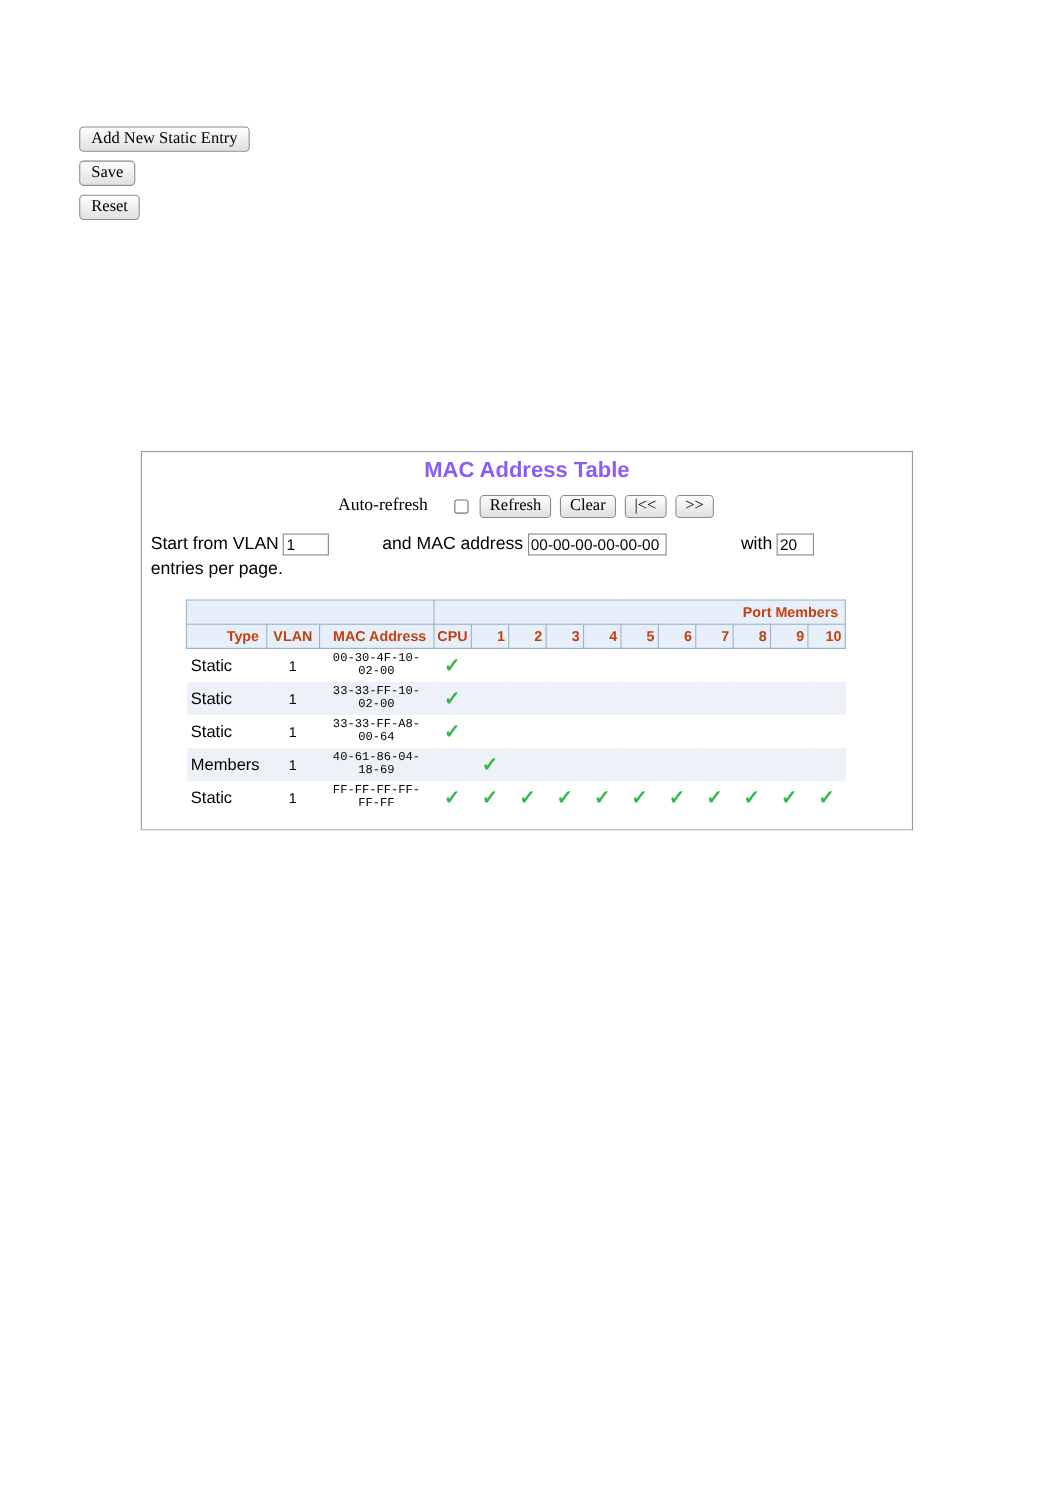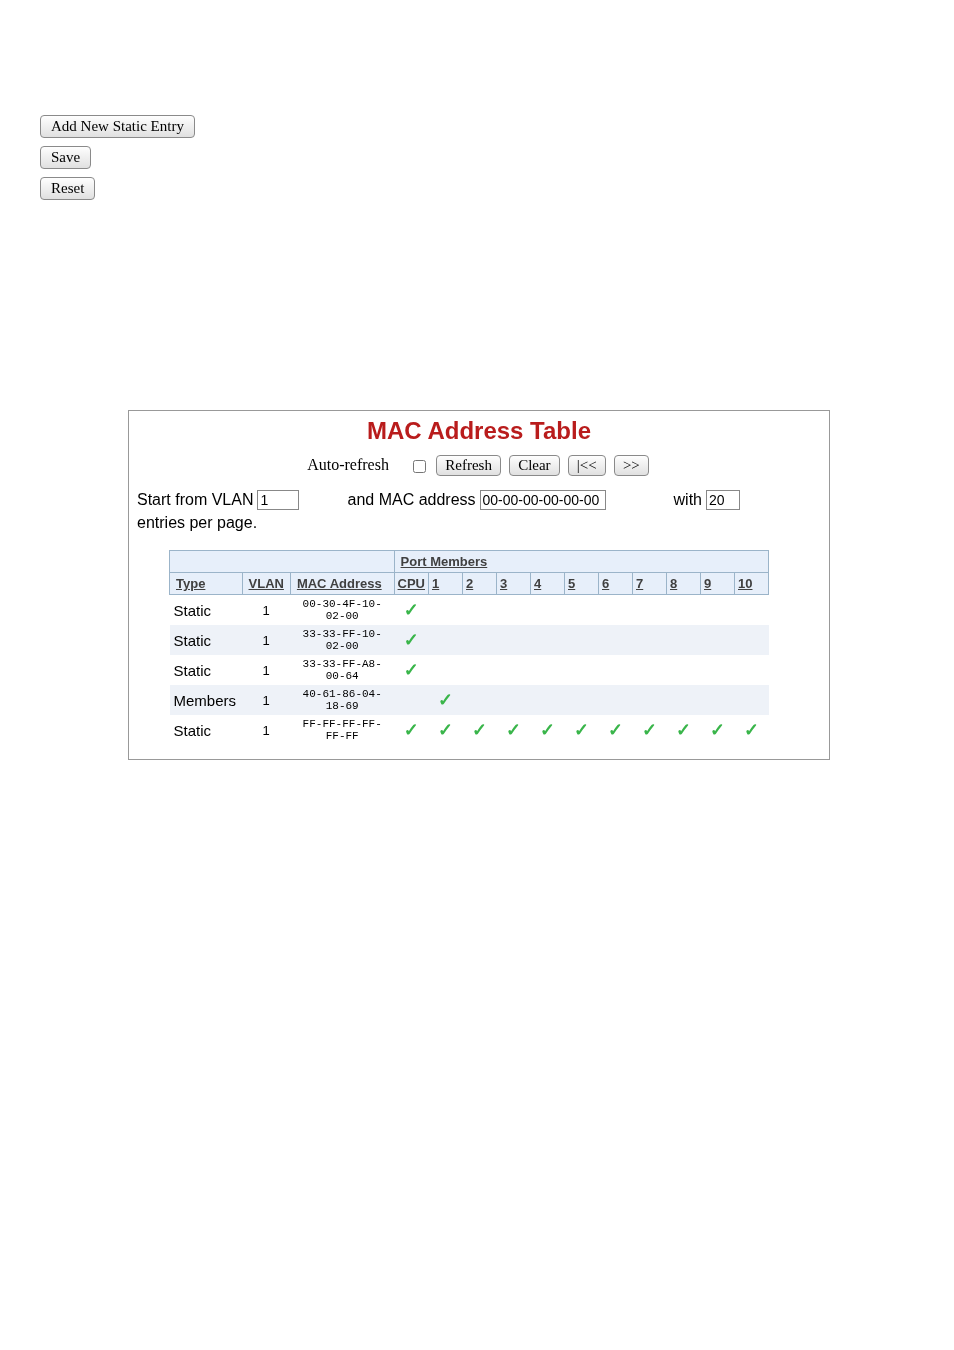--- a/index.html
+++ b/index.html
@@ -5,21 +5,21 @@
   html, body {
     margin: 0;
     padding: 0;
     background: #ffffff;
     font-family: Arial, Helvetica, sans-serif;
     font-size: 15px;
     color: #000;
     width: 954px;
   }
   .top-buttons {
-    padding: 115px 0 0 40px;
+    padding: 115px 0 0 72px;
   }
   .top-buttons button {
     display: block;
     margin-bottom: 8px;
   }
   button.std {
     font-family: "Times New Roman", serif;
     font-size: 15px;
     padding: 2px 10px;
     background: linear-gradient(#fefefe, #e0e0e0);
@@ -33,23 +33,23 @@
   }
 
   .mac-panel {
     margin: 210px 0 0 128px;
     width: 700px;
     border: 1px solid #999;
     padding: 6px 0 14px 0;
   }
   .mac-title {
     text-align: center;
-    color: #b91c1c;
+    color: #8b5cf6;
     font-weight: bold;
-    font-size: 24px;
+    font-size: 20px;
     font-family: Verdana, Arial, sans-serif;
     margin-bottom: 10px;
   }
   .ctrl-row {
     text-align: center;
     margin-bottom: 14px;
   }
   .ctrl-row .label {
     font-family: Liberation Serif, serif;
     font-size: 16px;
@@ -91,26 +91,25 @@
     margin-right: 60px;
   }
   table.mac {
     border-collapse: collapse;
     width: 100%;
     font-family: Verdana, Arial, sans-serif;
     font-size: 13px;
   }
   table.mac th {
     background: #e7effa;
-    color: #404040;
+    color: #c2410c;
     font-weight: bold;
     border: 1px solid #9bb4c9;
     padding: 3px 6px;
-    text-align: left;
-    text-decoration: underline;
+    text-align: right;
   }
   table.mac th.top-blank {
     background: #e7effa;
     border: 1px solid #9bb4c9;
   }
   table.mac th.narrow {
     padding: 3px 3px;
   }
   table.mac td {
     padding: 3px 6px;

